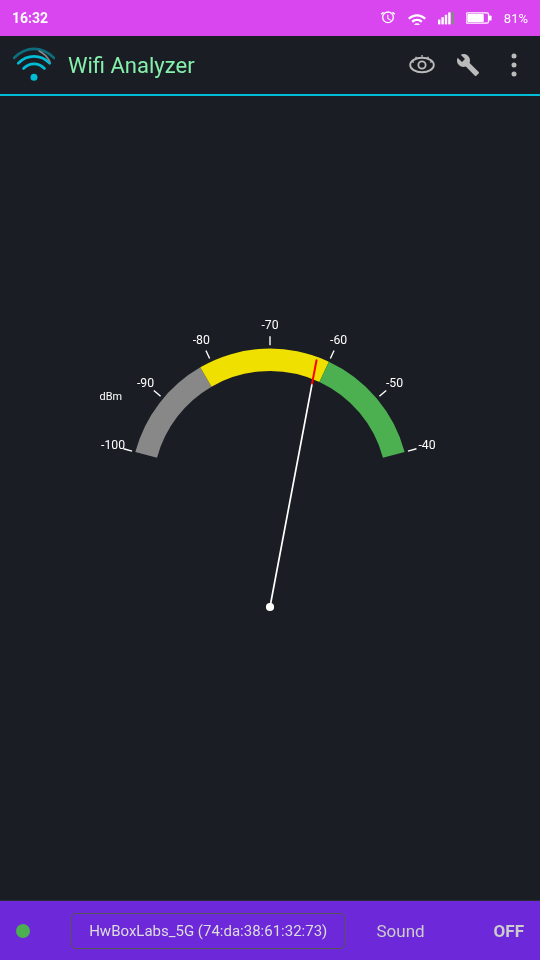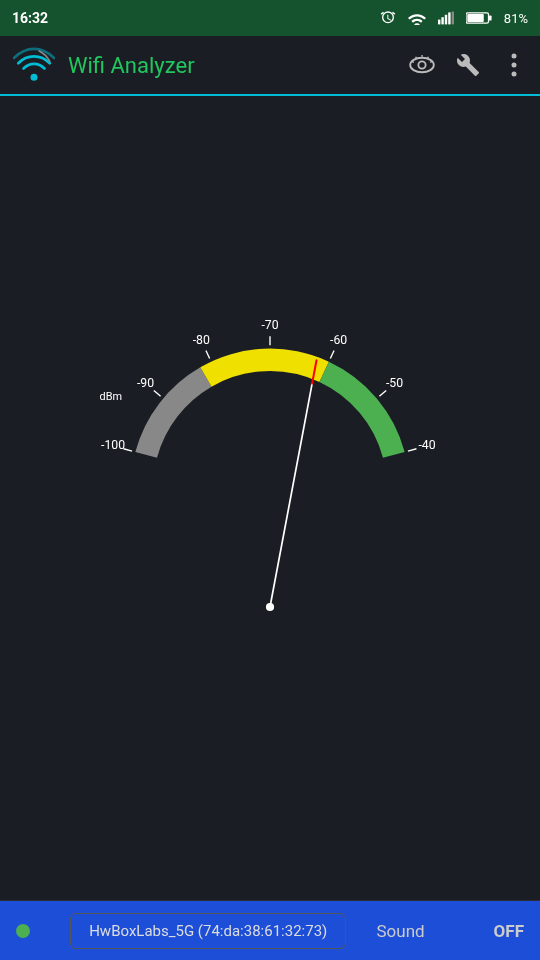--- a/index.html
+++ b/index.html
@@ -10,21 +10,21 @@
       font-family: 'Roboto', Arial, sans-serif;
       color: #fff;
       overflow: hidden;
       position: relative;
     }
 
     
     .status-bar {
       width: 100%;
       height: 36px;
-      background: #14532d;
+      background: #d946ef;
       display: flex;
       align-items: center;
       justify-content: space-between;
       padding: 0 12px;
       font-size: 14px;
       color: #fff;
     }
     .status-time { font-weight: bold; }
     .status-icons { display: flex; align-items: center; gap: 12px; font-size: 13px; }
 
@@ -43,21 +43,21 @@
       height: 44px;
       margin-right: 12px;
       display: flex;
       align-items: center;
       justify-content: center;
     }
     .toolbar-title {
       flex: 1;
       font-size: 22px;
       font-weight: 400;
-      color: #22c55e;
+      color: #86efac;
     }
     .toolbar-actions {
       display: flex;
       align-items: center;
       gap: 18px;
     }
     .toolbar-icon {
       width: 28px;
       height: 28px;
       display: flex;
@@ -90,21 +90,21 @@
       width: 100%;
       height: 100%;
     }
 
     
     .bottom-bar {
       position: absolute;
       bottom: 0;
       width: 100%;
       height: 60px;
-      background: #1d4ed8;
+      background: #6d28d9;
       border-top: 1px solid #2a2e34;
       display: flex;
       align-items: center;
       padding: 0 16px;
     }
     .network-badge {
       flex: 1;
       display: flex;
       justify-content: center;
     }

